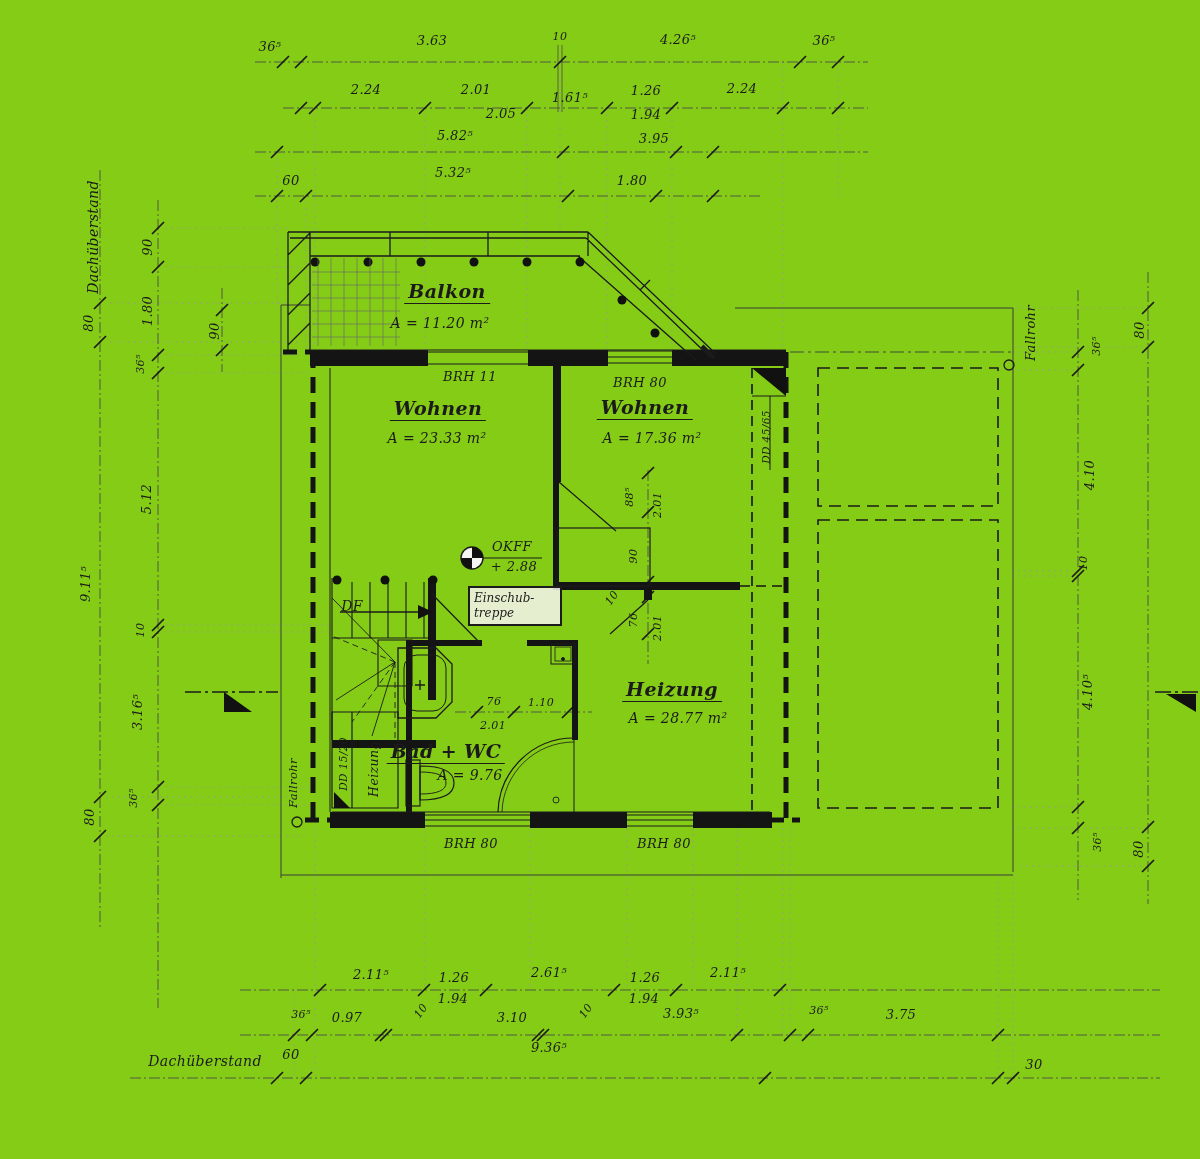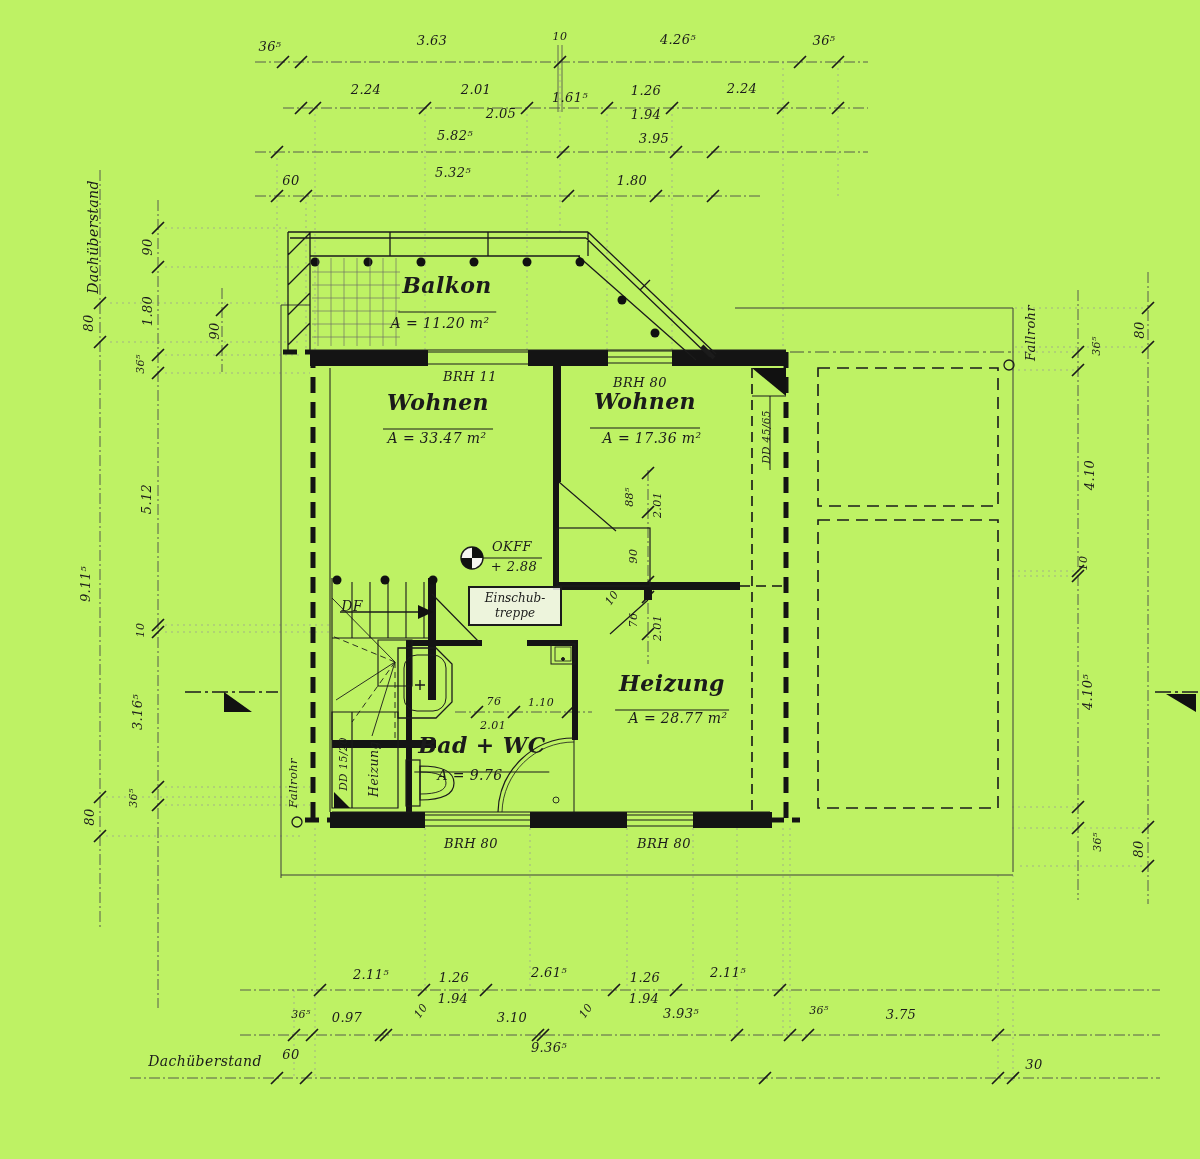--- a/index.html
+++ b/index.html
@@ -1,27 +1,27 @@
 <!DOCTYPE html>
 <html><head>
 <meta charset="utf-8">
 <style>
   html,body{margin:0;padding:0;background:#dedcd7;}
-  .sheet{position:relative;width:1200px;height:1159px;background:#bef264;overflow:hidden;
+  .sheet{position:relative;width:1200px;height:1159px;background:#84cc16;overflow:hidden;
          font-family:"DejaVu Serif",serif;font-style:italic;color:#1b1b1b;}
   .sheet svg{position:absolute;left:0;top:0;}
   .lbl{position:absolute;white-space:nowrap;font-size:13px;letter-spacing:.4px;
        transform:translate(-50%,-50%);line-height:1;}
   .rot{transform:translate(-50%,-50%) rotate(-90deg);}
   .rot45{transform:translate(-50%,-50%) rotate(-55deg);}
   .sm{font-size:11px;}
   .md{font-size:14px;}
-  .room-name{font-size:22px;font-weight:bold;border-bottom:1.6px solid #1b1b1b;padding:0 4px 16px;}
+  .room-name{font-size:19px;font-weight:bold;border-bottom:1.6px solid #1b1b1b;padding:0 4px 2px;}
   .room-area{font-size:14px;}
-  .box{position:absolute;border:2px solid #1b1b1b;text-align:center;font-size:12px;
+  .box{position:absolute;border:2px solid #1b1b1b;font-size:12px;
        padding:3px 4px;background:rgba(246,245,241,.85);}
   .box div{line-height:1.25;}
 </style>
 </head>
 <body>
 
 <div class="sheet">
 
 <svg width="1200" height="1159" viewBox="0 0 1200 1159">
 
@@ -243,26 +243,26 @@
   <div class="lbl sm" style="left:819px;top:1010px">36⁵</div>
   <div class="lbl" style="left:901px;top:1014px">3.75</div>
   <div class="lbl md" style="left:205px;top:1061px">Dachüberstand</div>
   <div class="lbl" style="left:291px;top:1054px">60</div>
   <div class="lbl" style="left:549px;top:1047px">9.36⁵</div>
   <div class="lbl" style="left:1034px;top:1064px">30</div>
 
   <div class="lbl room-name" style="left:447px;top:293px">Balkon</div>
   <div class="lbl room-area" style="left:440px;top:323px">A = 11.20 m²</div>
   <div class="lbl room-name" style="left:438px;top:410px">Wohnen</div>
-  <div class="lbl room-area" style="left:437px;top:438px">A = 33.47 m²</div>
+  <div class="lbl room-area" style="left:437px;top:438px">A = 23.33 m²</div>
   <div class="lbl room-name" style="left:645px;top:409px">Wohnen</div>
   <div class="lbl room-area" style="left:652px;top:438px">A = 17.36 m²</div>
   <div class="lbl room-name" style="left:672px;top:691px">Heizung</div>
   <div class="lbl room-area" style="left:678px;top:718px">A = 28.77 m²</div>
-  <div class="lbl room-name" style="left:482px;top:753px">Bad + WC</div>
+  <div class="lbl room-name" style="left:446px;top:753px">Bad + WC</div>
   <div class="lbl room-area" style="left:470px;top:775px">A = 9.76</div>
 
   <div class="lbl" style="left:470px;top:376px">BRH 11</div>
   <div class="lbl" style="left:640px;top:382px">BRH 80</div>
   <div class="lbl" style="left:471px;top:843px">BRH 80</div>
   <div class="lbl" style="left:664px;top:843px">BRH 80</div>
 
   <div class="lbl md" style="left:352px;top:606px">DF</div>
   <div class="lbl" style="left:512px;top:546px">OKFF</div>
   <div class="lbl" style="left:514px;top:566px">+ 2.88</div>

